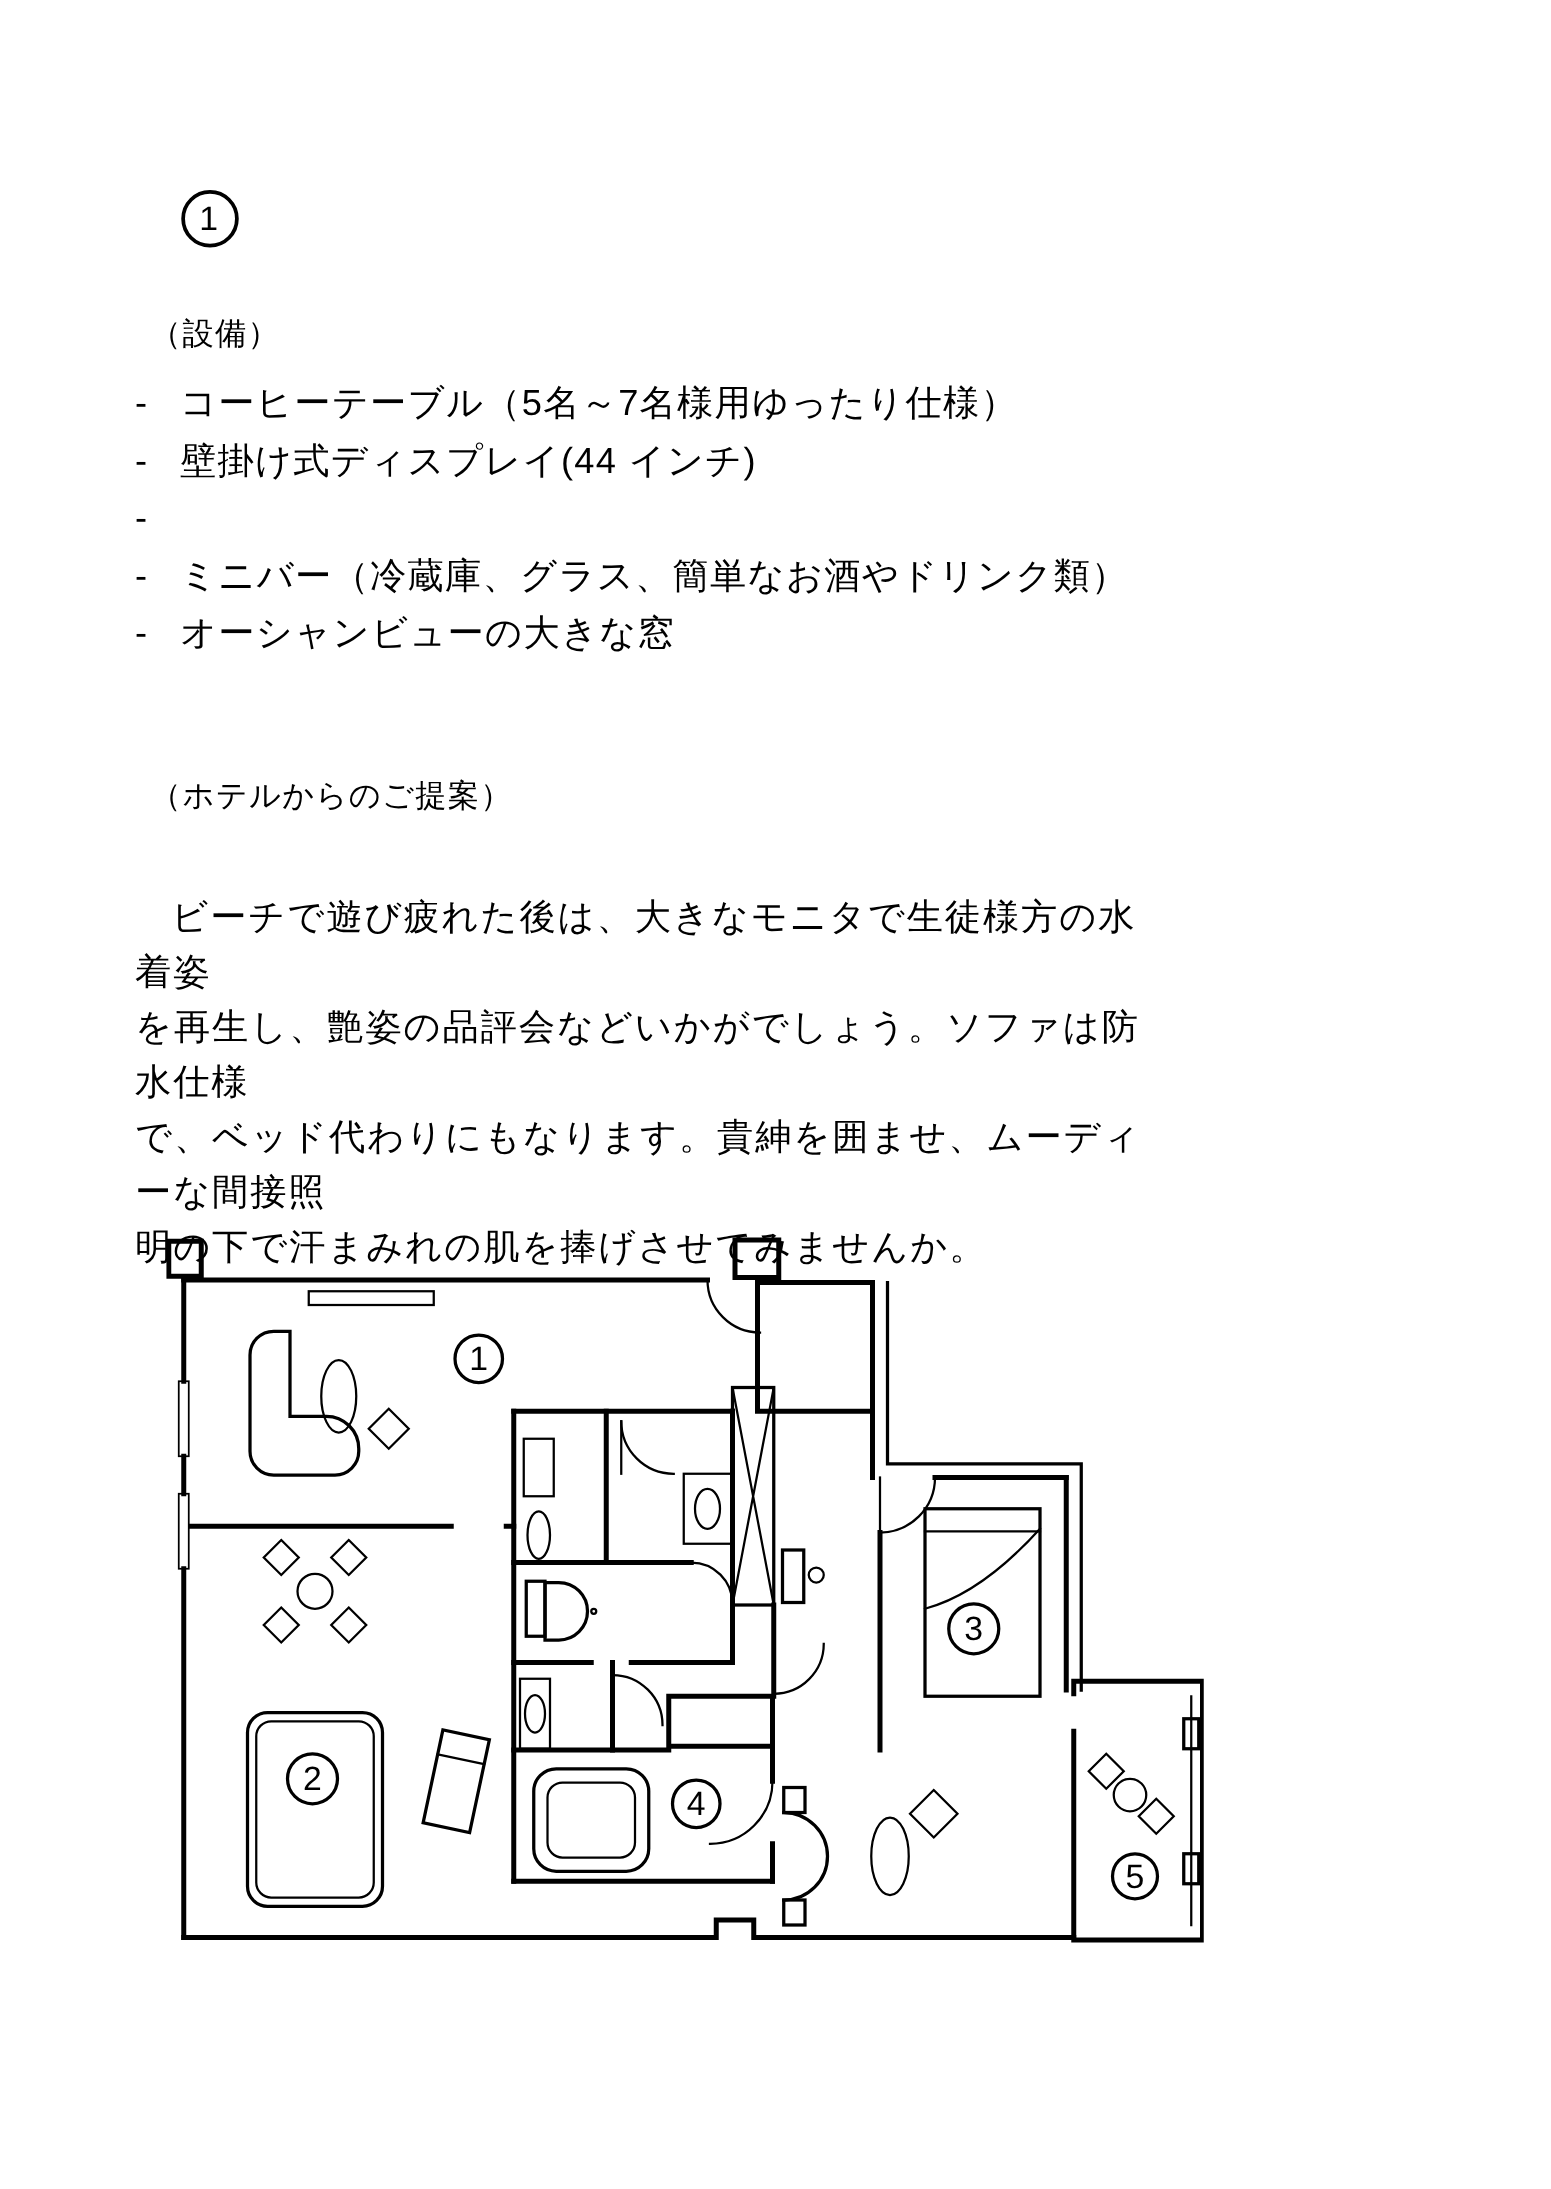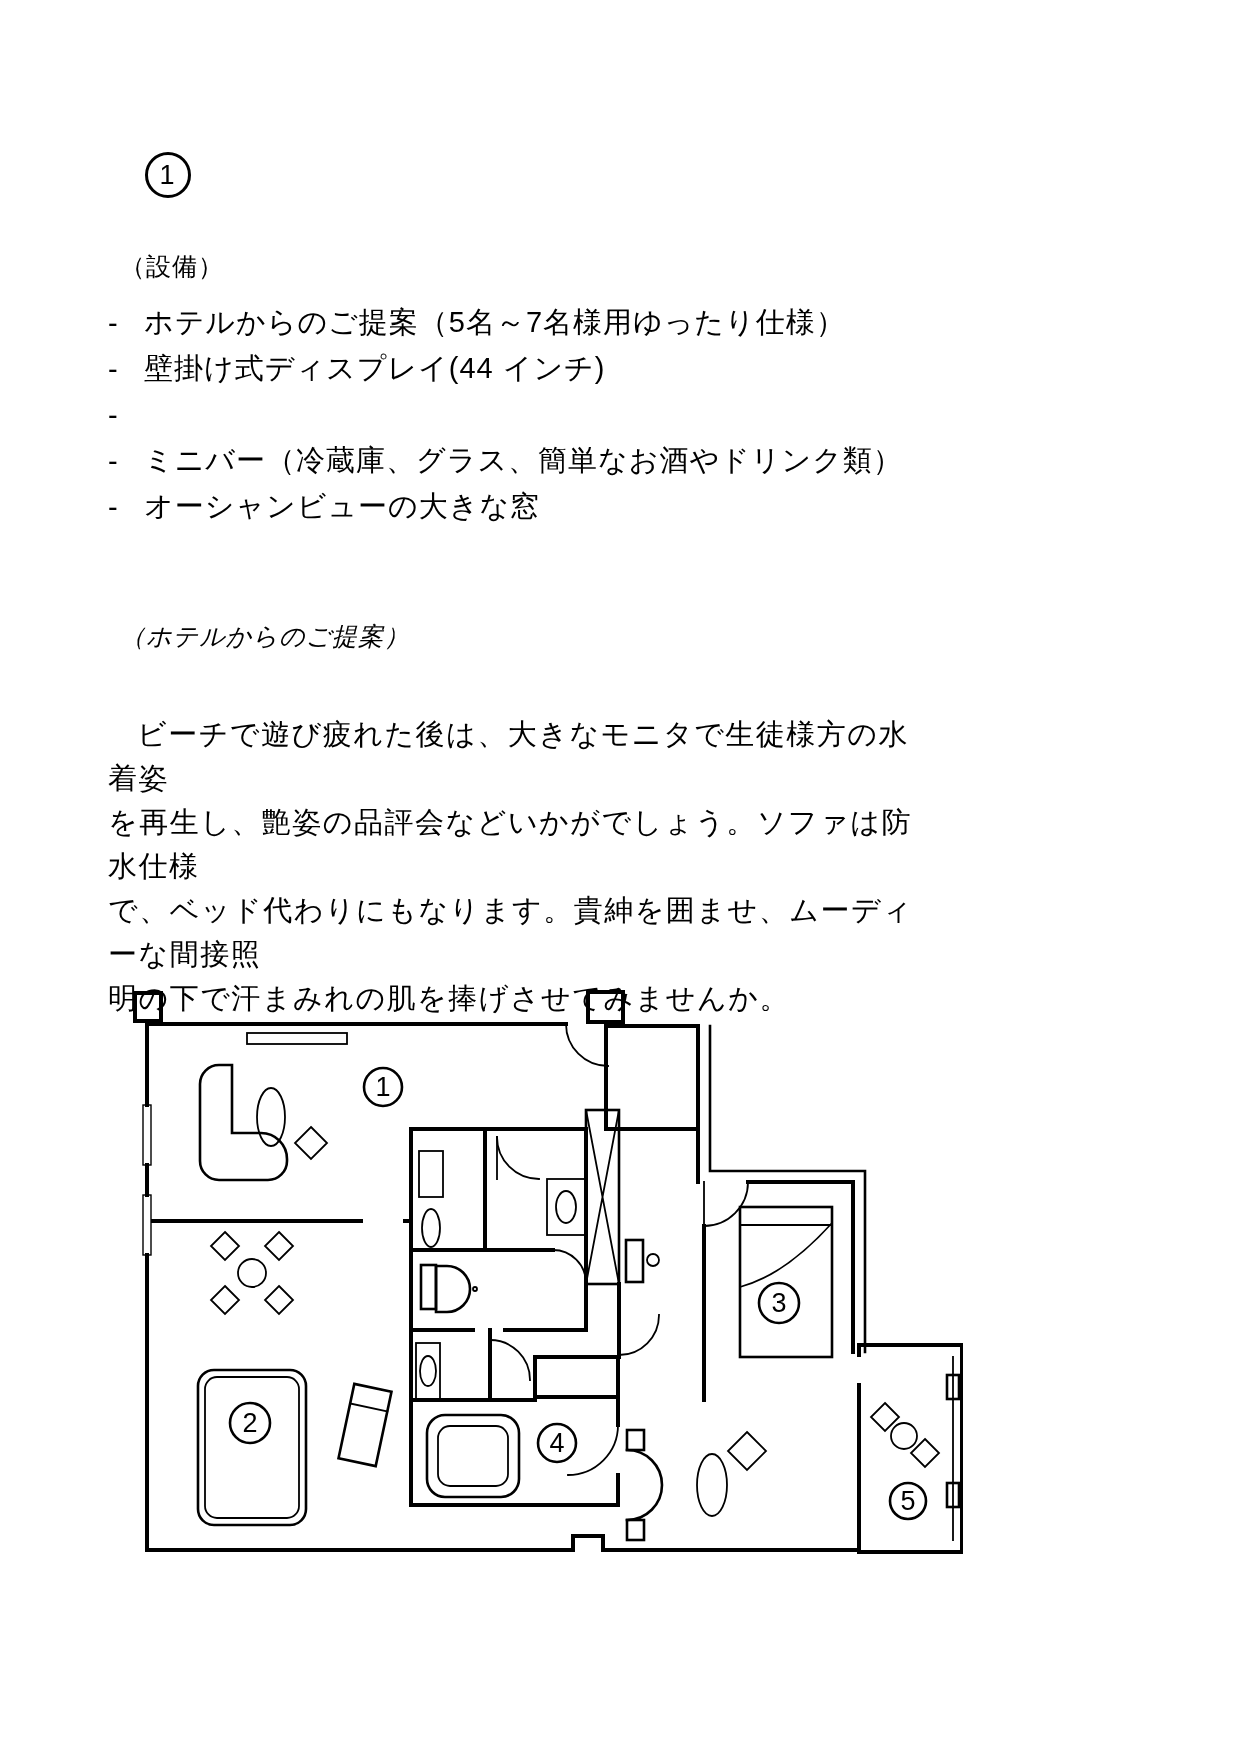--- a/index.html
+++ b/index.html
@@ -49,40 +49,40 @@
 
   <div class="doc-title">
     <span class="circled-num">1</span>
   </div>
 
   <div class="section-heading" style="top:250px;">（設備）</div>
 
   <div class="equip-list">
     <div class="equip-item">
       <span class="equip-dash">-</span>
-      <span>ホテルからのご提案（5名～7名様用ゆったり仕様）</span>
+      <span>コーヒーテーブル（5名～7名様用ゆったり仕様）</span>
     </div>
     <div class="equip-item">
       <span class="equip-dash">-</span>
       <span>壁掛け式ディスプレイ(44 インチ)</span>
     </div>
     <div class="equip-item">
       <span class="equip-dash">-</span>
     </div>
     <div class="equip-item">
       <span class="equip-dash">-</span>
       <span>ミニバー（冷蔵庫、グラス、簡単なお酒やドリンク類）</span>
     </div>
     <div class="equip-item">
       <span class="equip-dash">-</span>
       <span>オーシャンビューの大きな窓</span>
     </div>
   </div>
 
-  <div class="section-heading" style="top:620px;font-style:italic;">（ホテルからのご提案）</div>
+  <div class="section-heading" style="top:620px;">（ホテルからのご提案）</div>
   <div class="proposal-body">ビーチで遊び疲れた後は、大きなモニタで生徒様方の水着姿
 を再生し、艶姿の品評会などいかがでしょう。ソファは防水仕様
 で、ベッド代わりにもなります。貴紳を囲ませ、ムーディーな間接照
 明の下で汗まみれの肌を捧げさせてみませんか。</div>
 
   <svg style="position:absolute;left:133px;top:985px;" width="830" height="580" viewBox="0 0 830 580">
 
     <g>
 
       <rect class="w" x="2" y="8" width="26" height="28"></rect>

